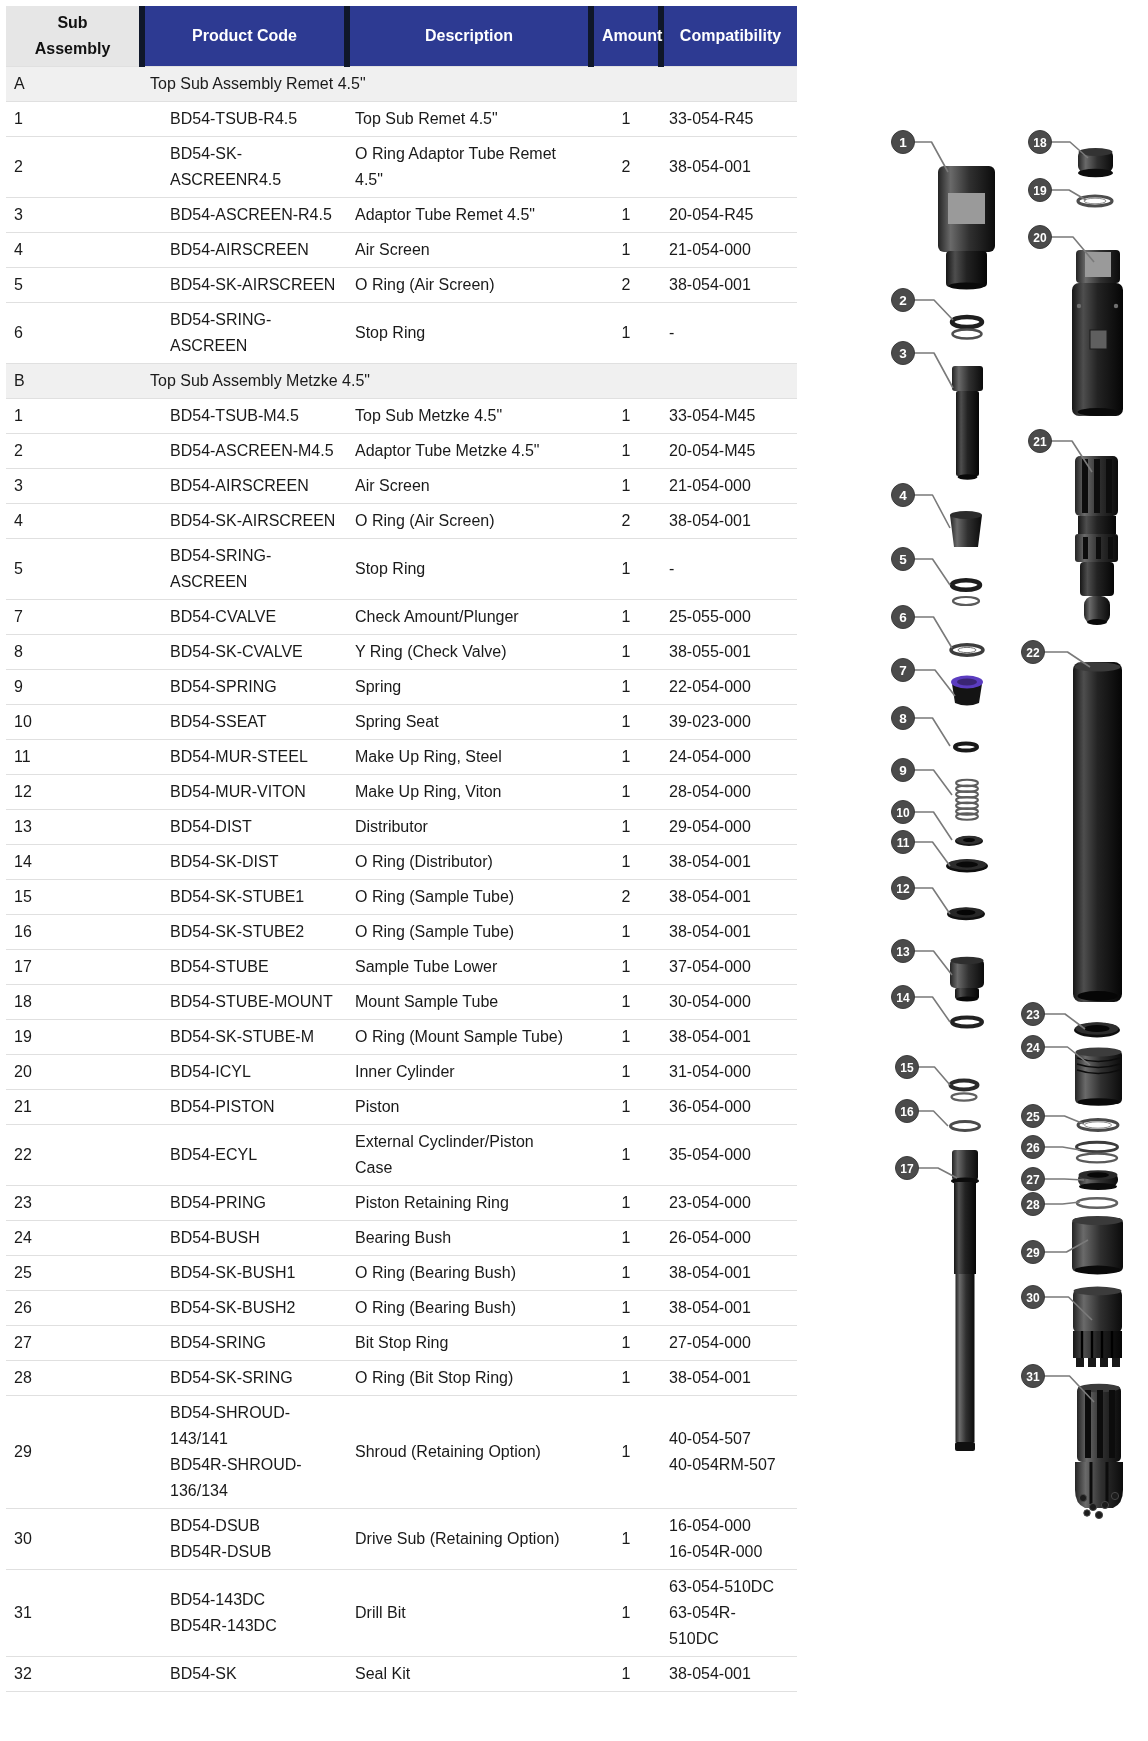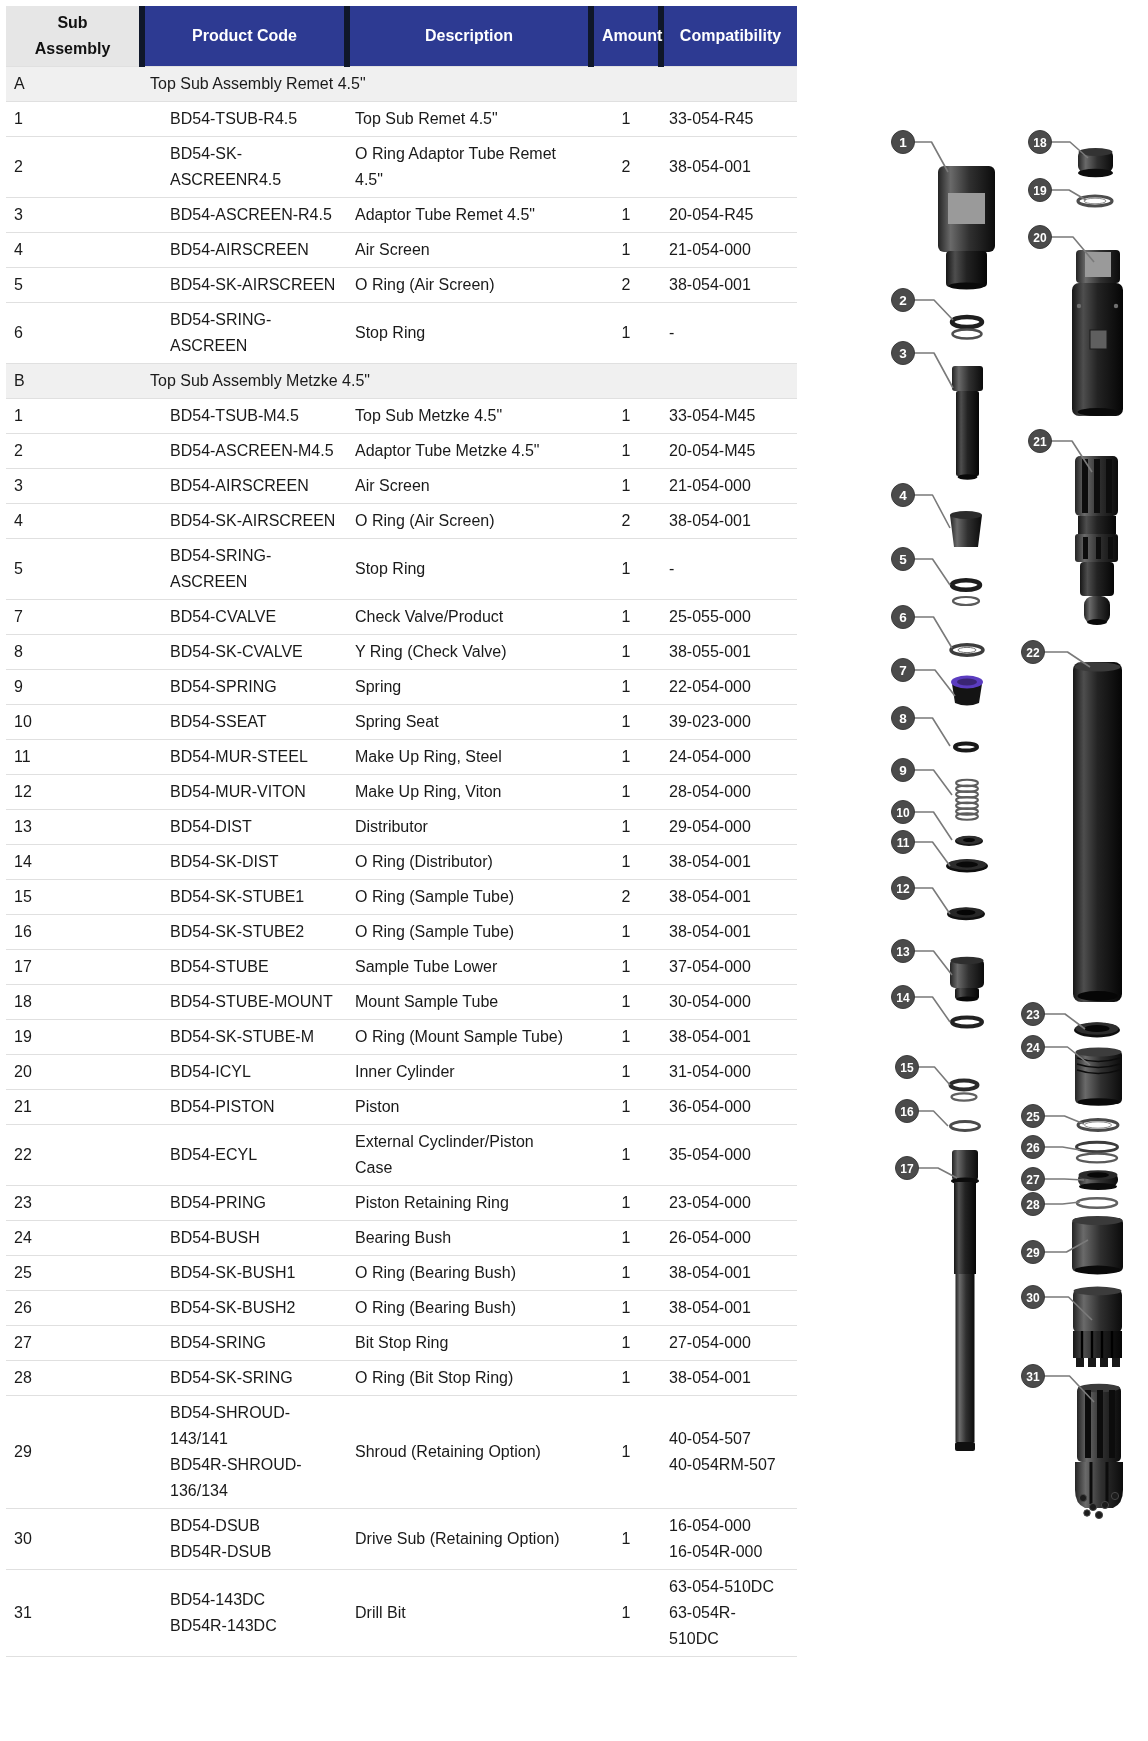--- a/index.html
+++ b/index.html
@@ -208,21 +208,21 @@
           <td class="compat">
             <div>-</div>
           </td>
         </tr>
         <tr class="part">
           <td>7</td>
           <td class="code">
             <div>BD54-CVALVE</div>
           </td>
           <td class="desc">
-            <div>Check Valve/Product</div>
+            <div>Check Amount/Plunger</div>
           </td>
           <td class="amount">1</td>
           <td class="compat">
             <div>25-055-000</div>
           </td>
         </tr>
         <tr class="part">
           <td>8</td>
           <td class="code">
             <div>BD54-SK-CVALVE</div>
@@ -531,20 +531,33 @@
             <div>BD54-143DC</div>
             <div>BD54R-143DC</div>
           </td>
           <td class="desc">
             <div>Drill Bit</div>
           </td>
           <td class="amount">1</td>
           <td class="compat">
             <div>63-054-510DC</div>
             <div>63-054R-510DC</div>
+          </td>
+        </tr>
+        <tr class="part">
+          <td>32</td>
+          <td class="code">
+            <div>BD54-SK</div>
+          </td>
+          <td class="desc">
+            <div>Seal Kit</div>
+          </td>
+          <td class="amount">1</td>
+          <td class="compat">
+            <div>38-054-001</div>
           </td>
         </tr>
       </tbody>
   </table>
 
   <svg class="diagram" width="1148" height="1741" viewBox="0 0 1148 1741" xmlns="http://www.w3.org/2000/svg">
     <defs>
       <linearGradient id="g1" x1="0" y1="0" x2="1" y2="0">
         <stop offset="0" stop-color="#161616"></stop>
           <stop offset="0.22" stop-color="#4e4e4e"></stop>

